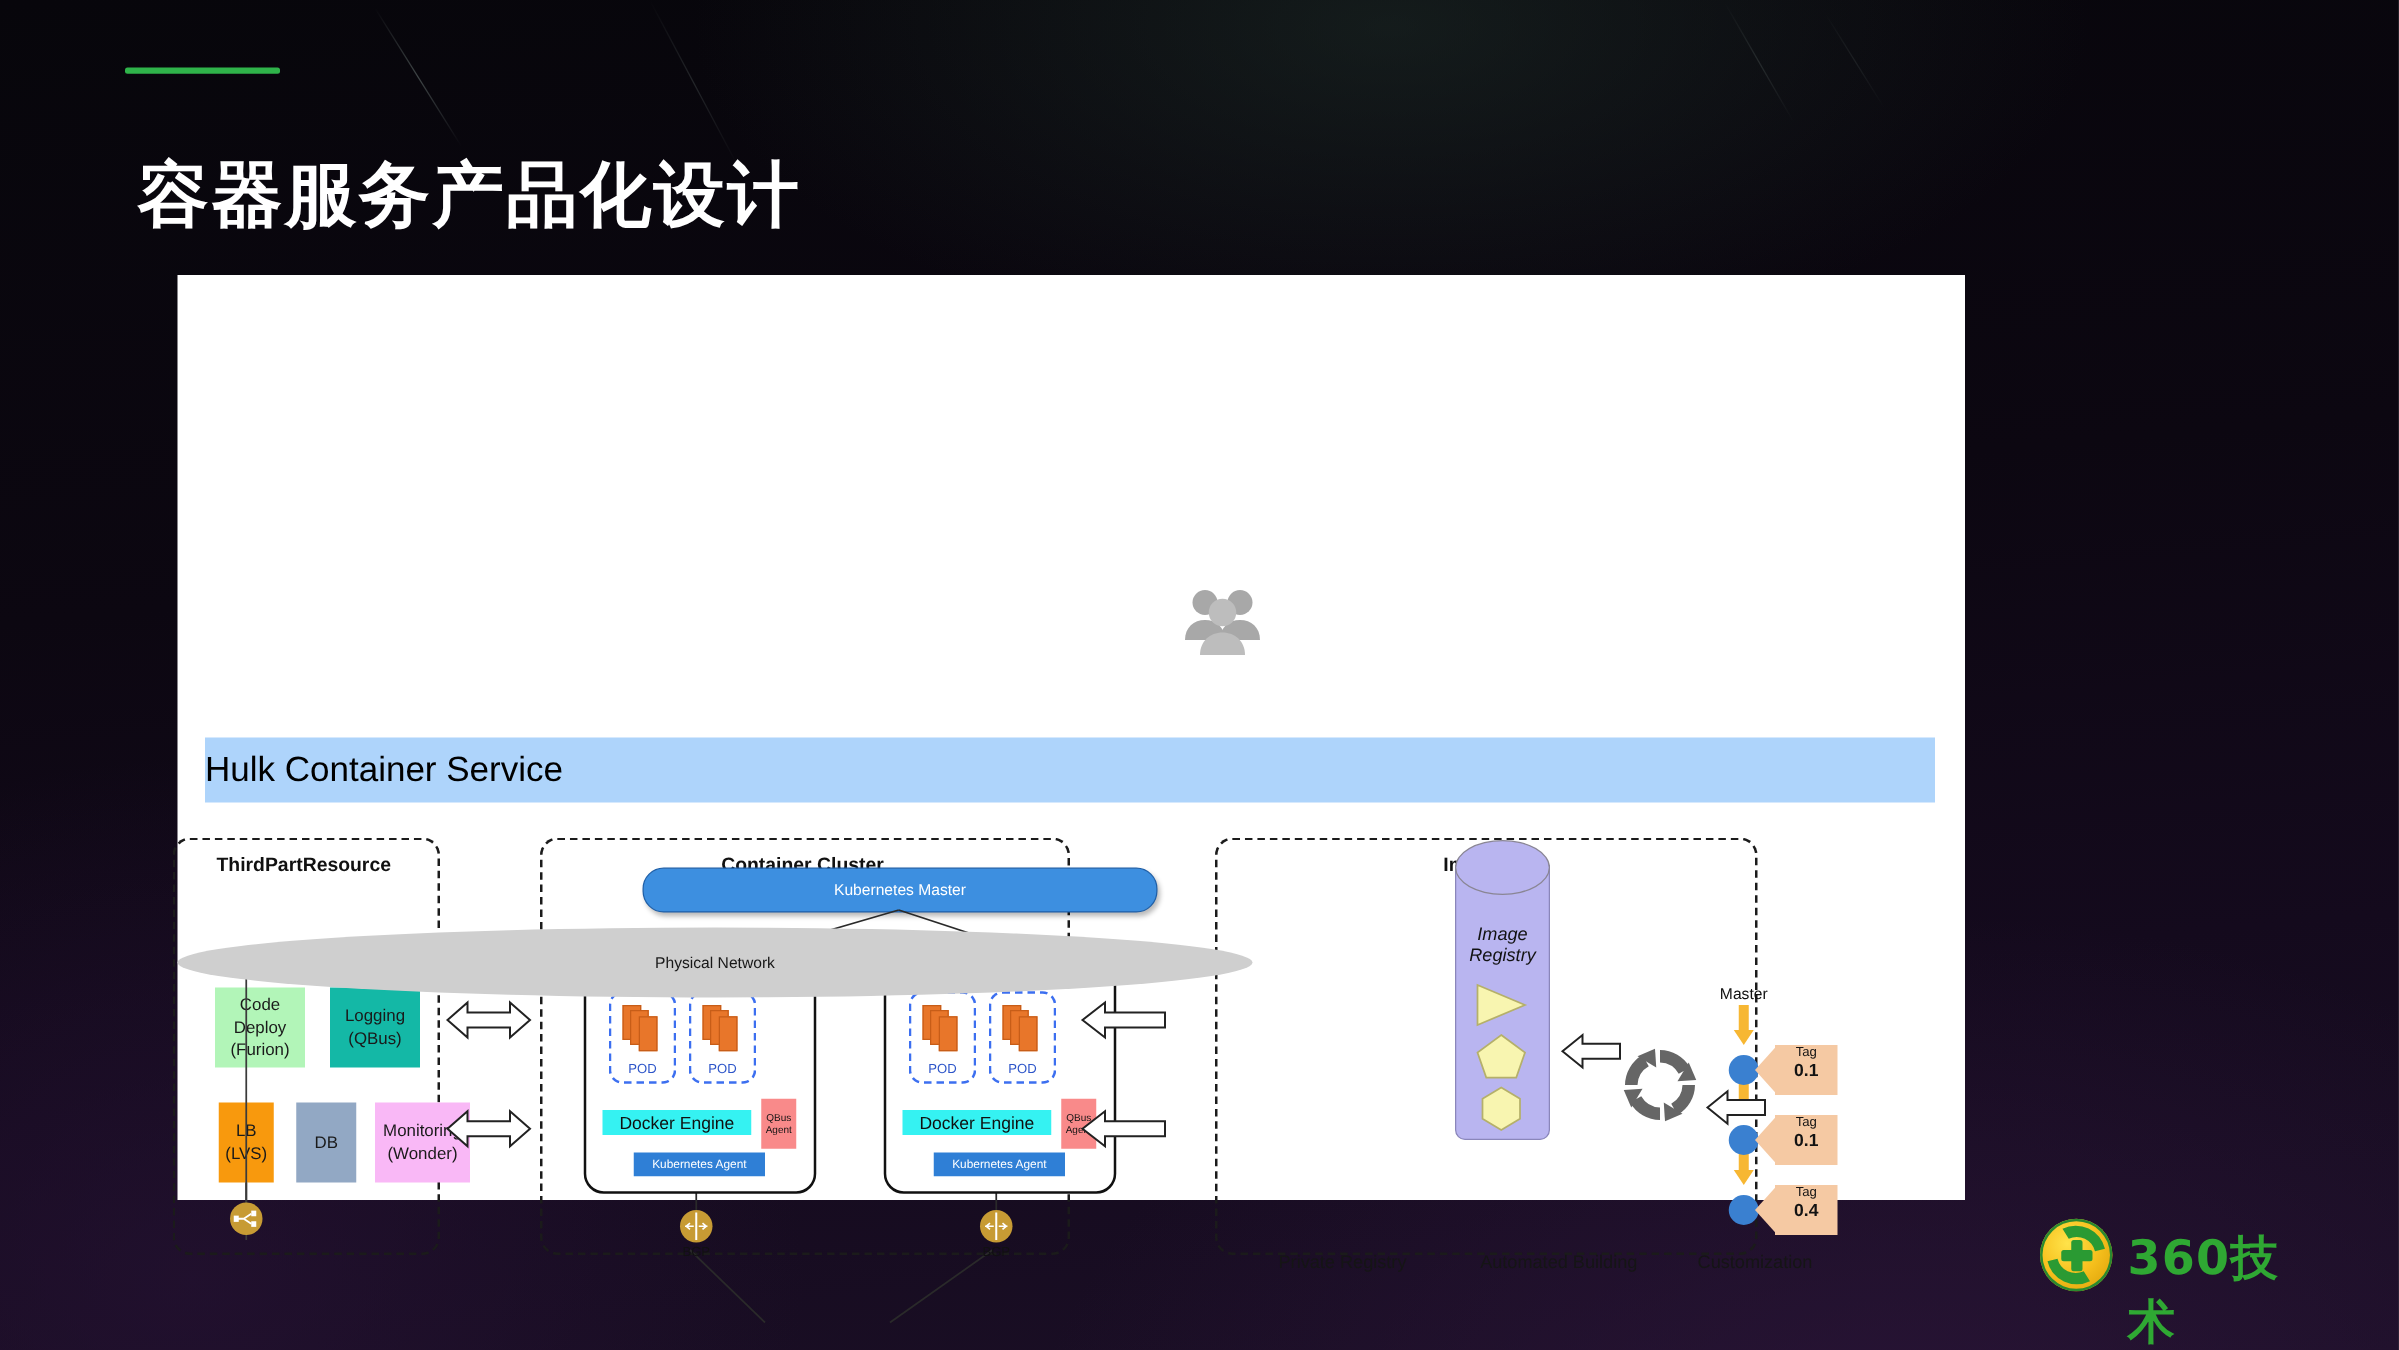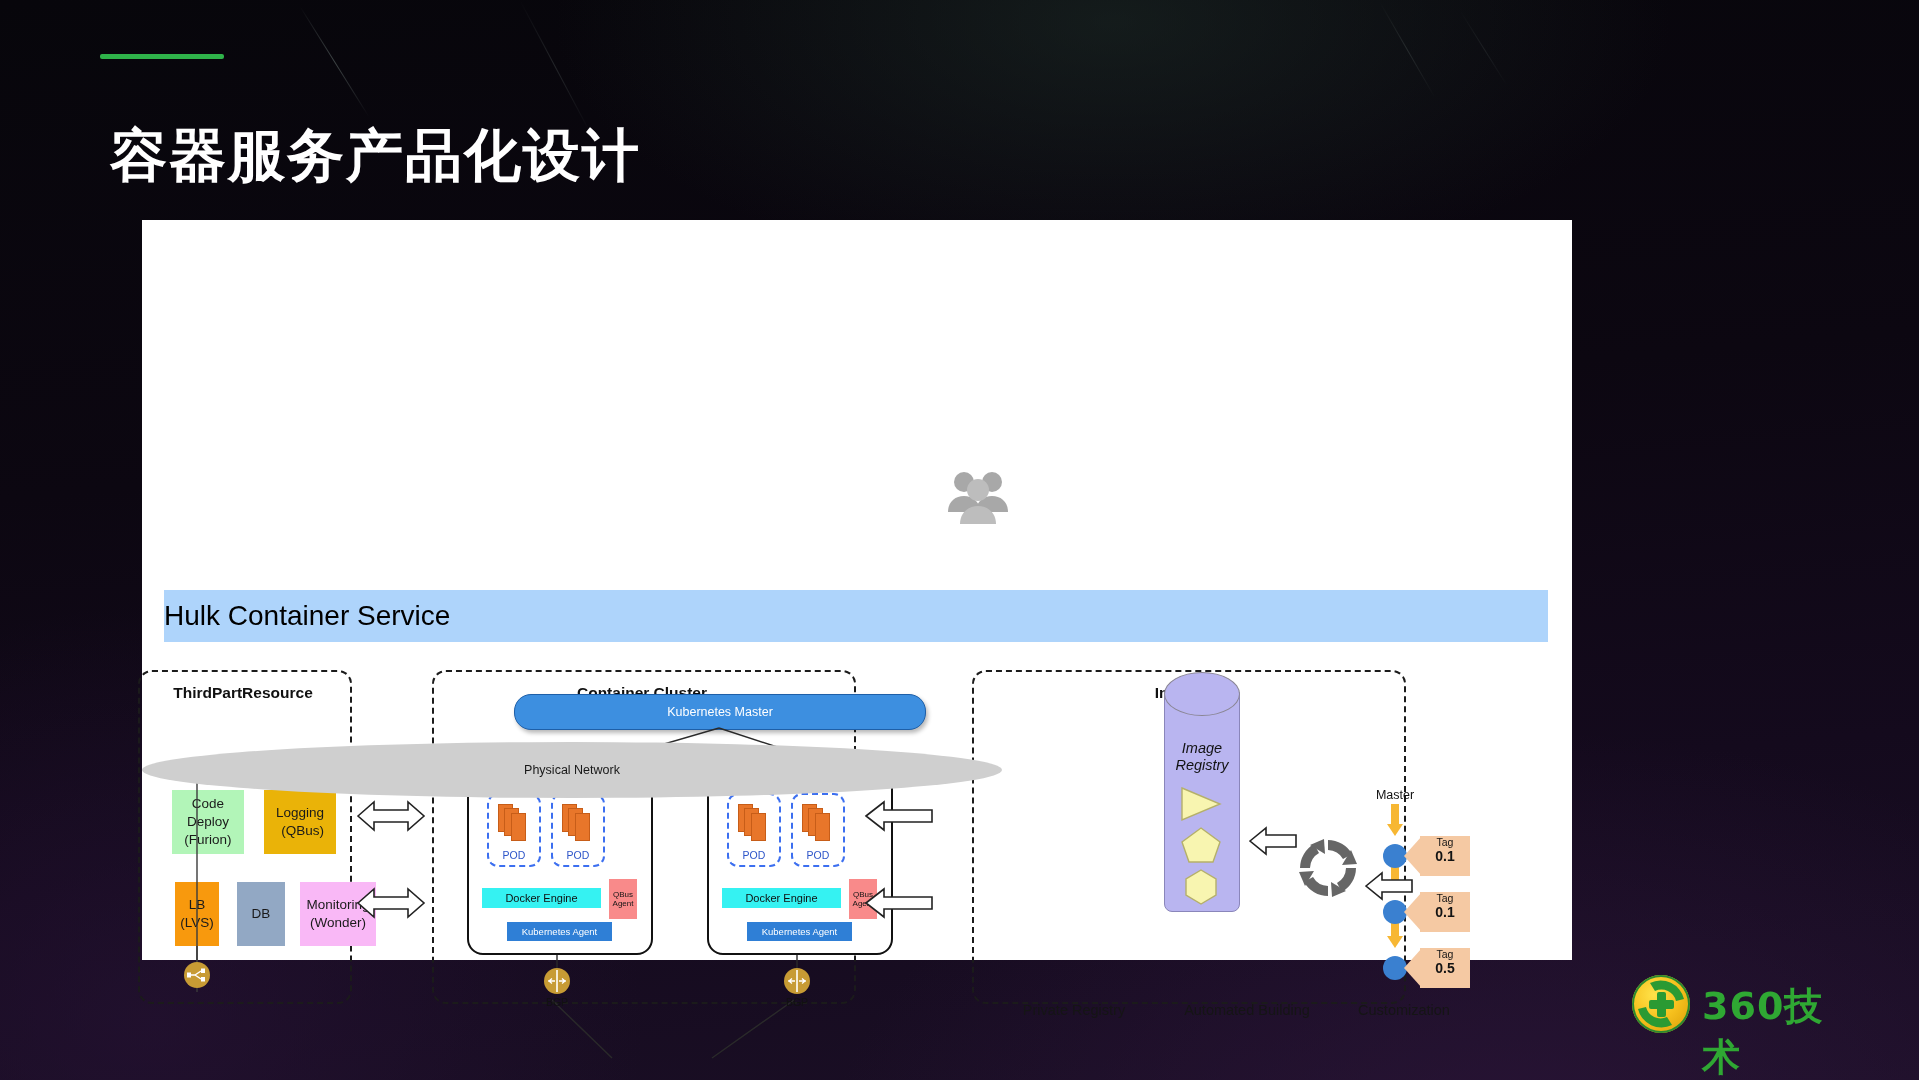--- a/index.html
+++ b/index.html
@@ -42,21 +42,21 @@
   #k8s-master{position:absolute;left:372px;top:474px;width:410px;height:34px;background:#3d8fe0;
               border:1px solid #1e5fa8;border-radius:17px;box-shadow:2px 3px 4px rgba(0,0,0,.28);
               display:flex;align-items:center;justify-content:center;color:#fff;font-size:12.5px;}
   .node{position:absolute;width:182px;height:186px;border:2.4px solid #111;border-radius:16px;background:#fff;}
   .node-title{position:absolute;right:9px;top:6px;font-size:11.5px;color:#111;}
   .pod{position:absolute;width:50px;height:70px;border:2px dashed #3c6ff0;border-radius:11px;}
   .pod-label{position:absolute;bottom:4px;width:100%;text-align:center;font-size:10.5px;color:#2d55c9;}
   .cont-stack{position:absolute;left:9px;top:9px;width:32px;height:36px;}
   .cont{position:absolute;width:13px;height:26px;background:#e8762a;border:1px solid #c75d18;}
   .docker-engine{position:absolute;height:20px;background:#35f2f2;display:flex;align-items:center;justify-content:center;
-                 font-size:11px;color:#101010;}
+                 font-size:14px;color:#101010;}
   .qbus-agent{position:absolute;width:28px;height:40px;background:#f98a8a;display:flex;align-items:center;
               justify-content:center;font-size:8px;color:#141414;text-align:center;line-height:1.15;}
   .k8s-agent{position:absolute;height:19px;background:#2f7fd6;display:flex;align-items:center;justify-content:center;
              font-size:9.5px;color:#fff;}
   
   .bgp-icon{position:absolute;width:26px;height:26px;border-radius:50%;background:#c79b34;}
   .bgp-label{position:absolute;width:44px;text-align:center;font-size:10.5px;color:#111;}
   
   #phys-net{position:absolute;left:0px;top:522px;width:860px;height:56px;border-radius:50%;background:#cfcfcf;}
   #phys-label{position:absolute;left:0;top:0;width:100%;height:56px;line-height:56px;text-align:center;
@@ -111,21 +111,21 @@
     <div id="hulk-bar">
       <div id="hulk-label">Hulk Container Service</div>
     </div>
 
     <div class="group" style="left:-4px;top:450px;width:210px;height:330px;"></div>
     <div class="group-title" style="left:-4px;top:464px;width:210px;">ThirdPartResource</div>
 
     <div class="tp-box" style="left:30px;top:570px;width:72px;height:64px;background:#b2f5b8;">
       <span><span>Code Deploy</span><br><span>(Furion)</span></span>
     </div>
-    <div class="tp-box" style="left:122px;top:570px;width:72px;height:64px;background:#eab308;text-align:right;">
+    <div class="tp-box" style="left:122px;top:570px;width:72px;height:64px;background:#14b8a6;">
       <span><span>Logging</span><br><span>(QBus)</span></span>
     </div>
     <div class="tp-box" style="left:33px;top:662px;width:44px;height:64px;background:#f8990d;">
       <span><span>LB</span><br><span>(LVS)</span></span>
     </div>
     <div class="tp-box" style="left:95px;top:662px;width:48px;height:64px;background:#92a8c4;">
       <span>DB</span>
     </div>
     <div class="tp-box" style="left:158px;top:662px;width:76px;height:64px;background:#f9b8f6;">
       <span><span>Monitoring</span><br><span>(Wonder)</span></span>
@@ -297,21 +297,21 @@
     <div class="tagbox" style="left:1278px;top:616px;">
       <span class="tag-word">Tag</span>
       <span class="tag-num">0.1</span>
     </div>
     <div class="tagbox" style="left:1278px;top:672px;">
       <span class="tag-word">Tag</span>
       <span class="tag-num">0.1</span>
     </div>
     <div class="tagbox" style="left:1278px;top:728px;">
       <span class="tag-word">Tag</span>
-      <span class="tag-num">0.5</span>
+      <span class="tag-num">0.4</span>
     </div>
 
     <div class="ci-foot" style="left:852px;top:782px;width:160px;">Private Registry</div>
     <div class="ci-foot" style="left:1010px;top:782px;width:190px;">Automated Building</div>
     <div class="ci-foot" style="left:1182px;top:782px;width:160px;">Customization</div>
 
     <svg style="position:absolute;left:214px;top:578px;width:70px;height:36px;" viewBox="0 0 70 36">
       <polygon points="2,18 18,4 18,12 52,12 52,4 68,18 52,32 52,24 18,24 18,32" fill="#fff" stroke="#222" stroke-width="1.6"></polygon>
     </svg>
     <svg style="position:absolute;left:214px;top:665px;width:70px;height:36px;" viewBox="0 0 70 36">

